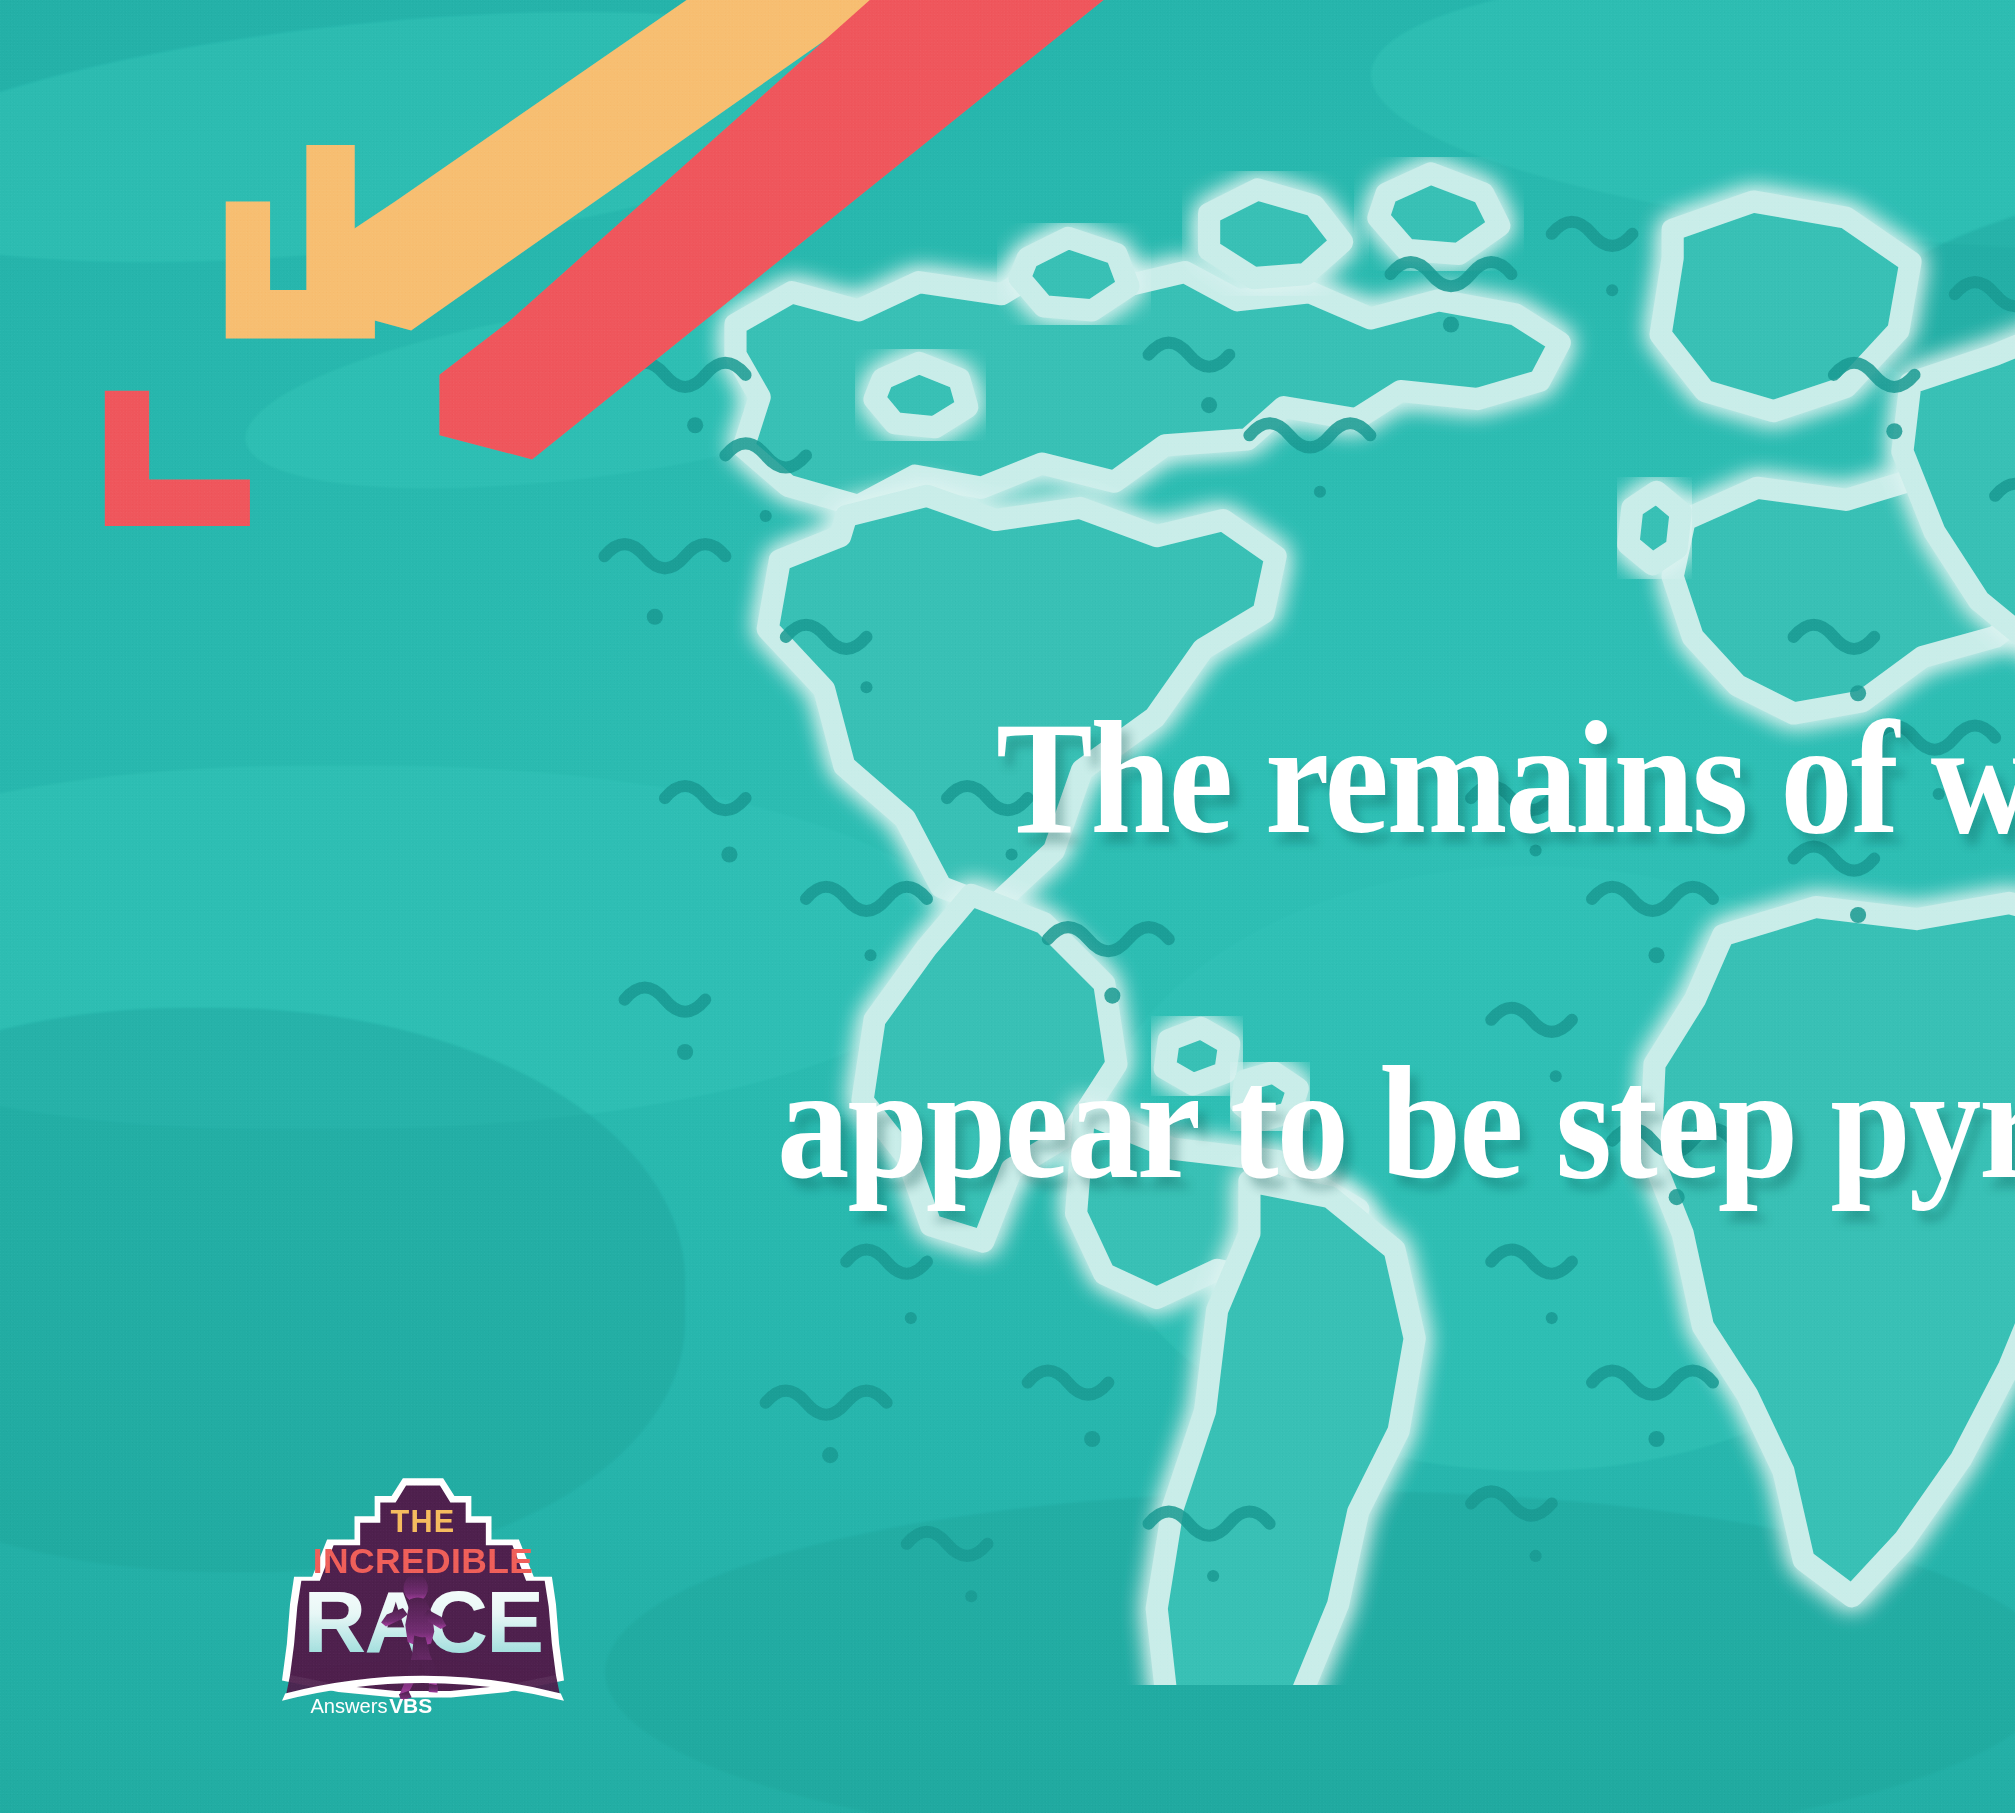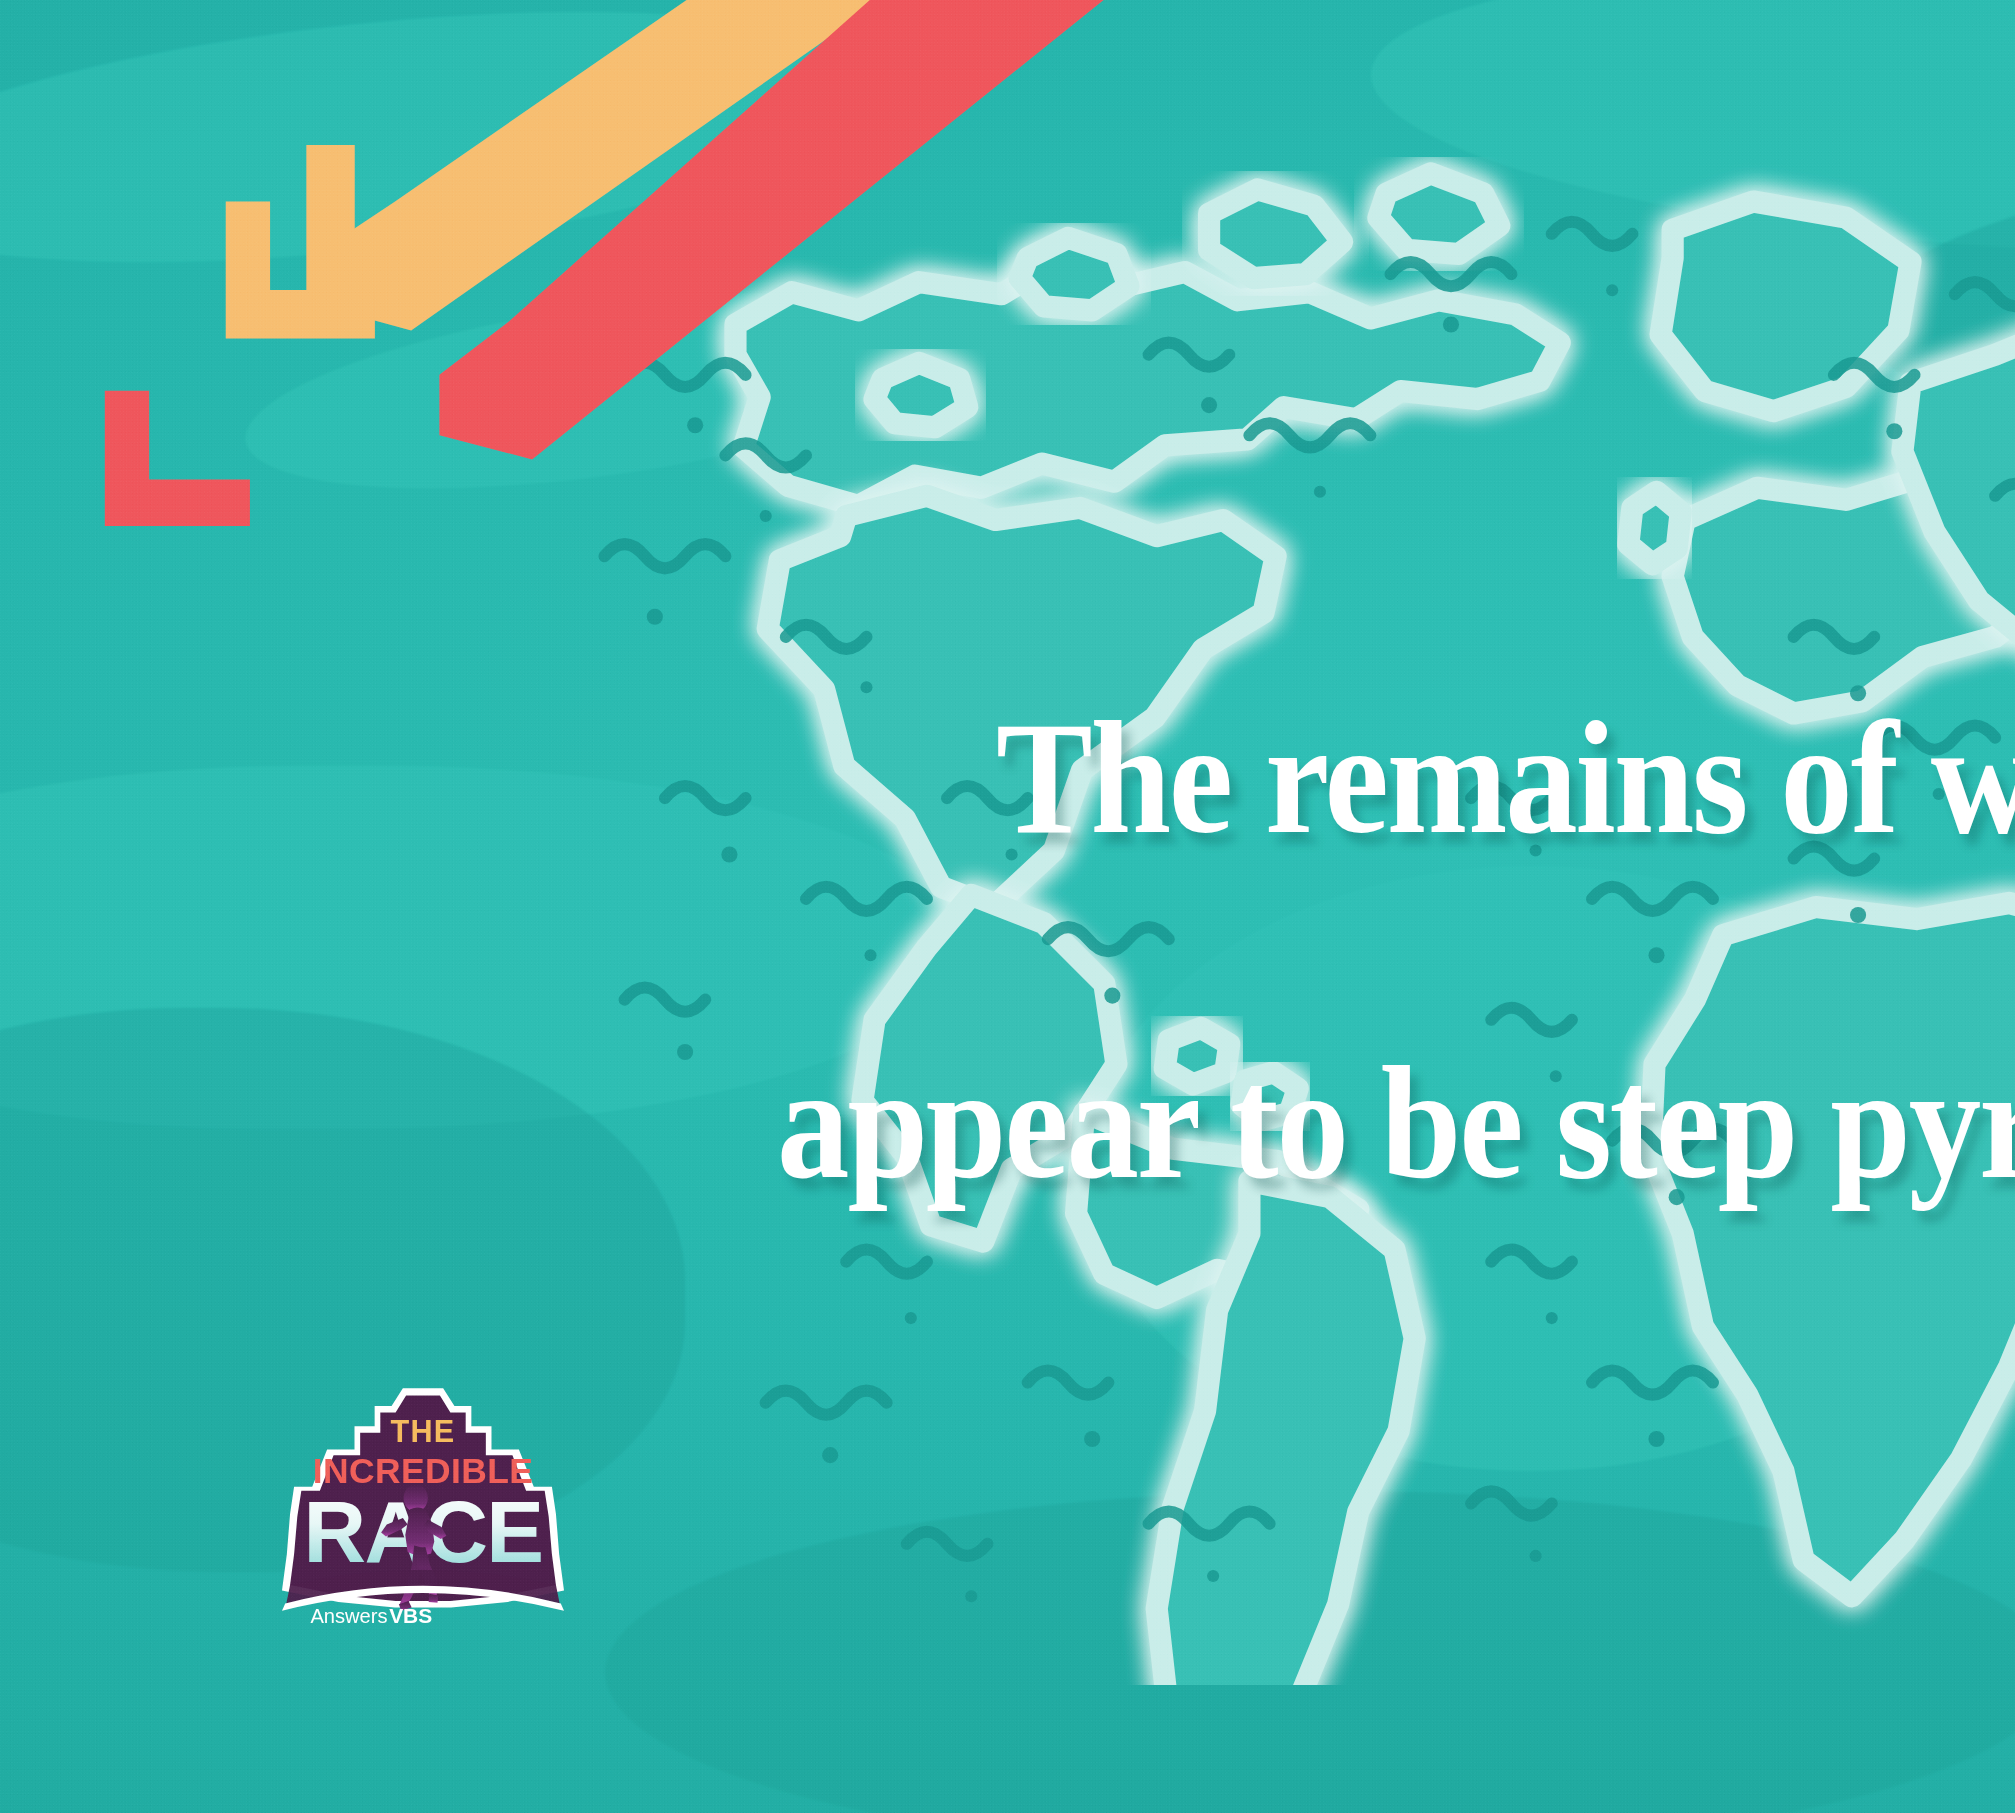--- a/index.html
+++ b/index.html
@@ -70,21 +70,21 @@
     line-height:1.07;
     letter-spacing:-2.4px;
     text-shadow:8.9px 10.5px 10.5px rgba(10,80,76,.32);
     transform:scaleX(.90);
     transform-origin:50% 50%;
     white-space:pre-line;
     user-select:none;
   }
   #headline .ln{display:block;}
   
-  #logo{position:absolute;left:282px;top:1381px;width:282px;height:250px;}
+  #logo{position:absolute;left:282px;top:1471px;width:282px;height:250px;}
   #logo svg{width:100%;height:100%;display:block;}
 </style>
 </head>
 <body>
 
 <div id="stage">
 
   <div id="bg-base"></div>
 
   <div>

